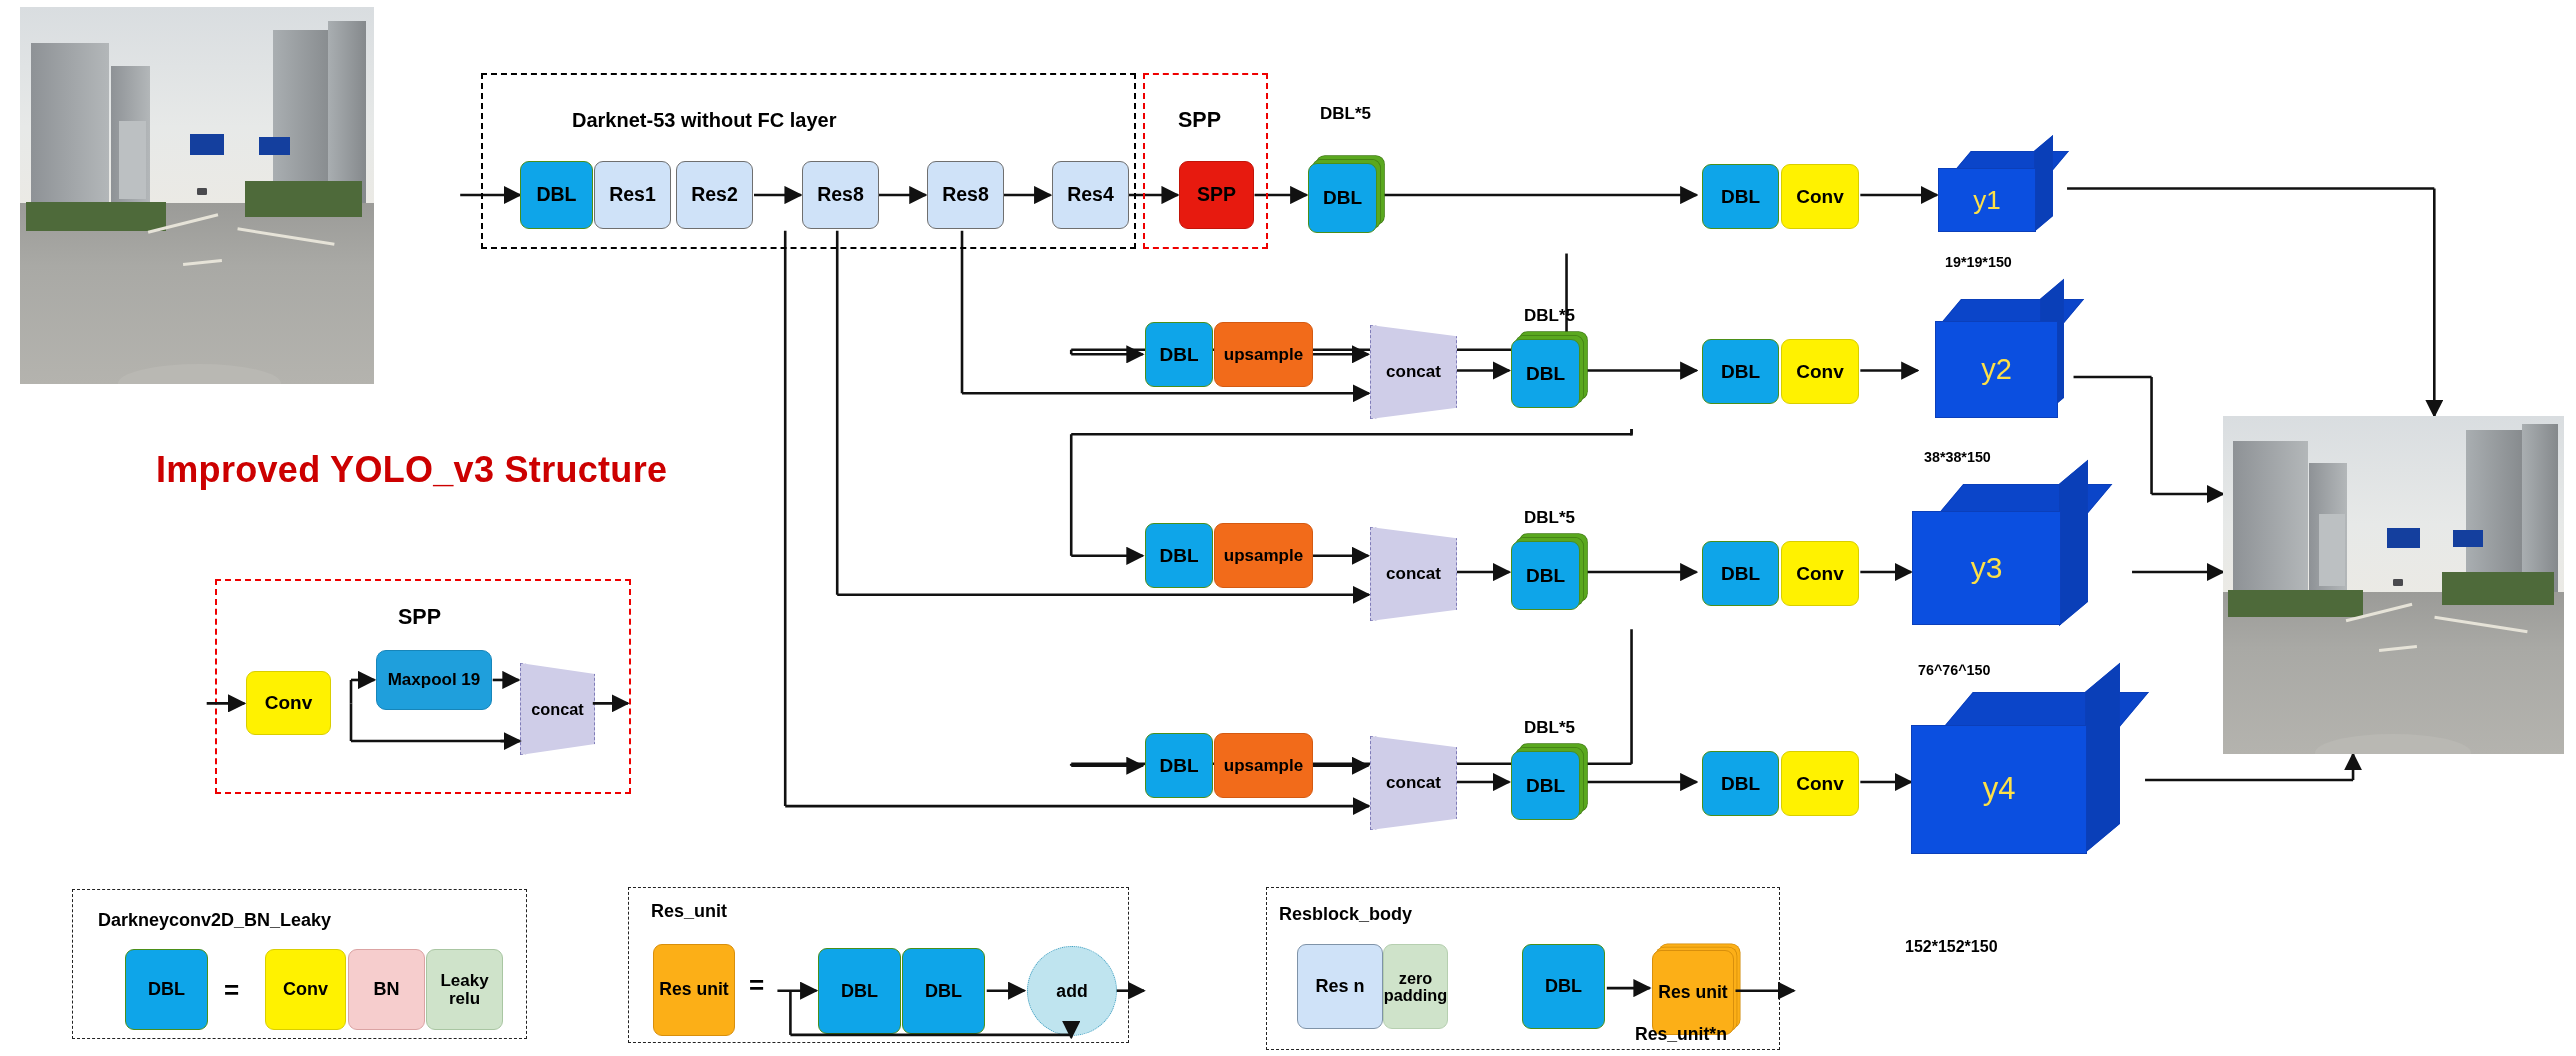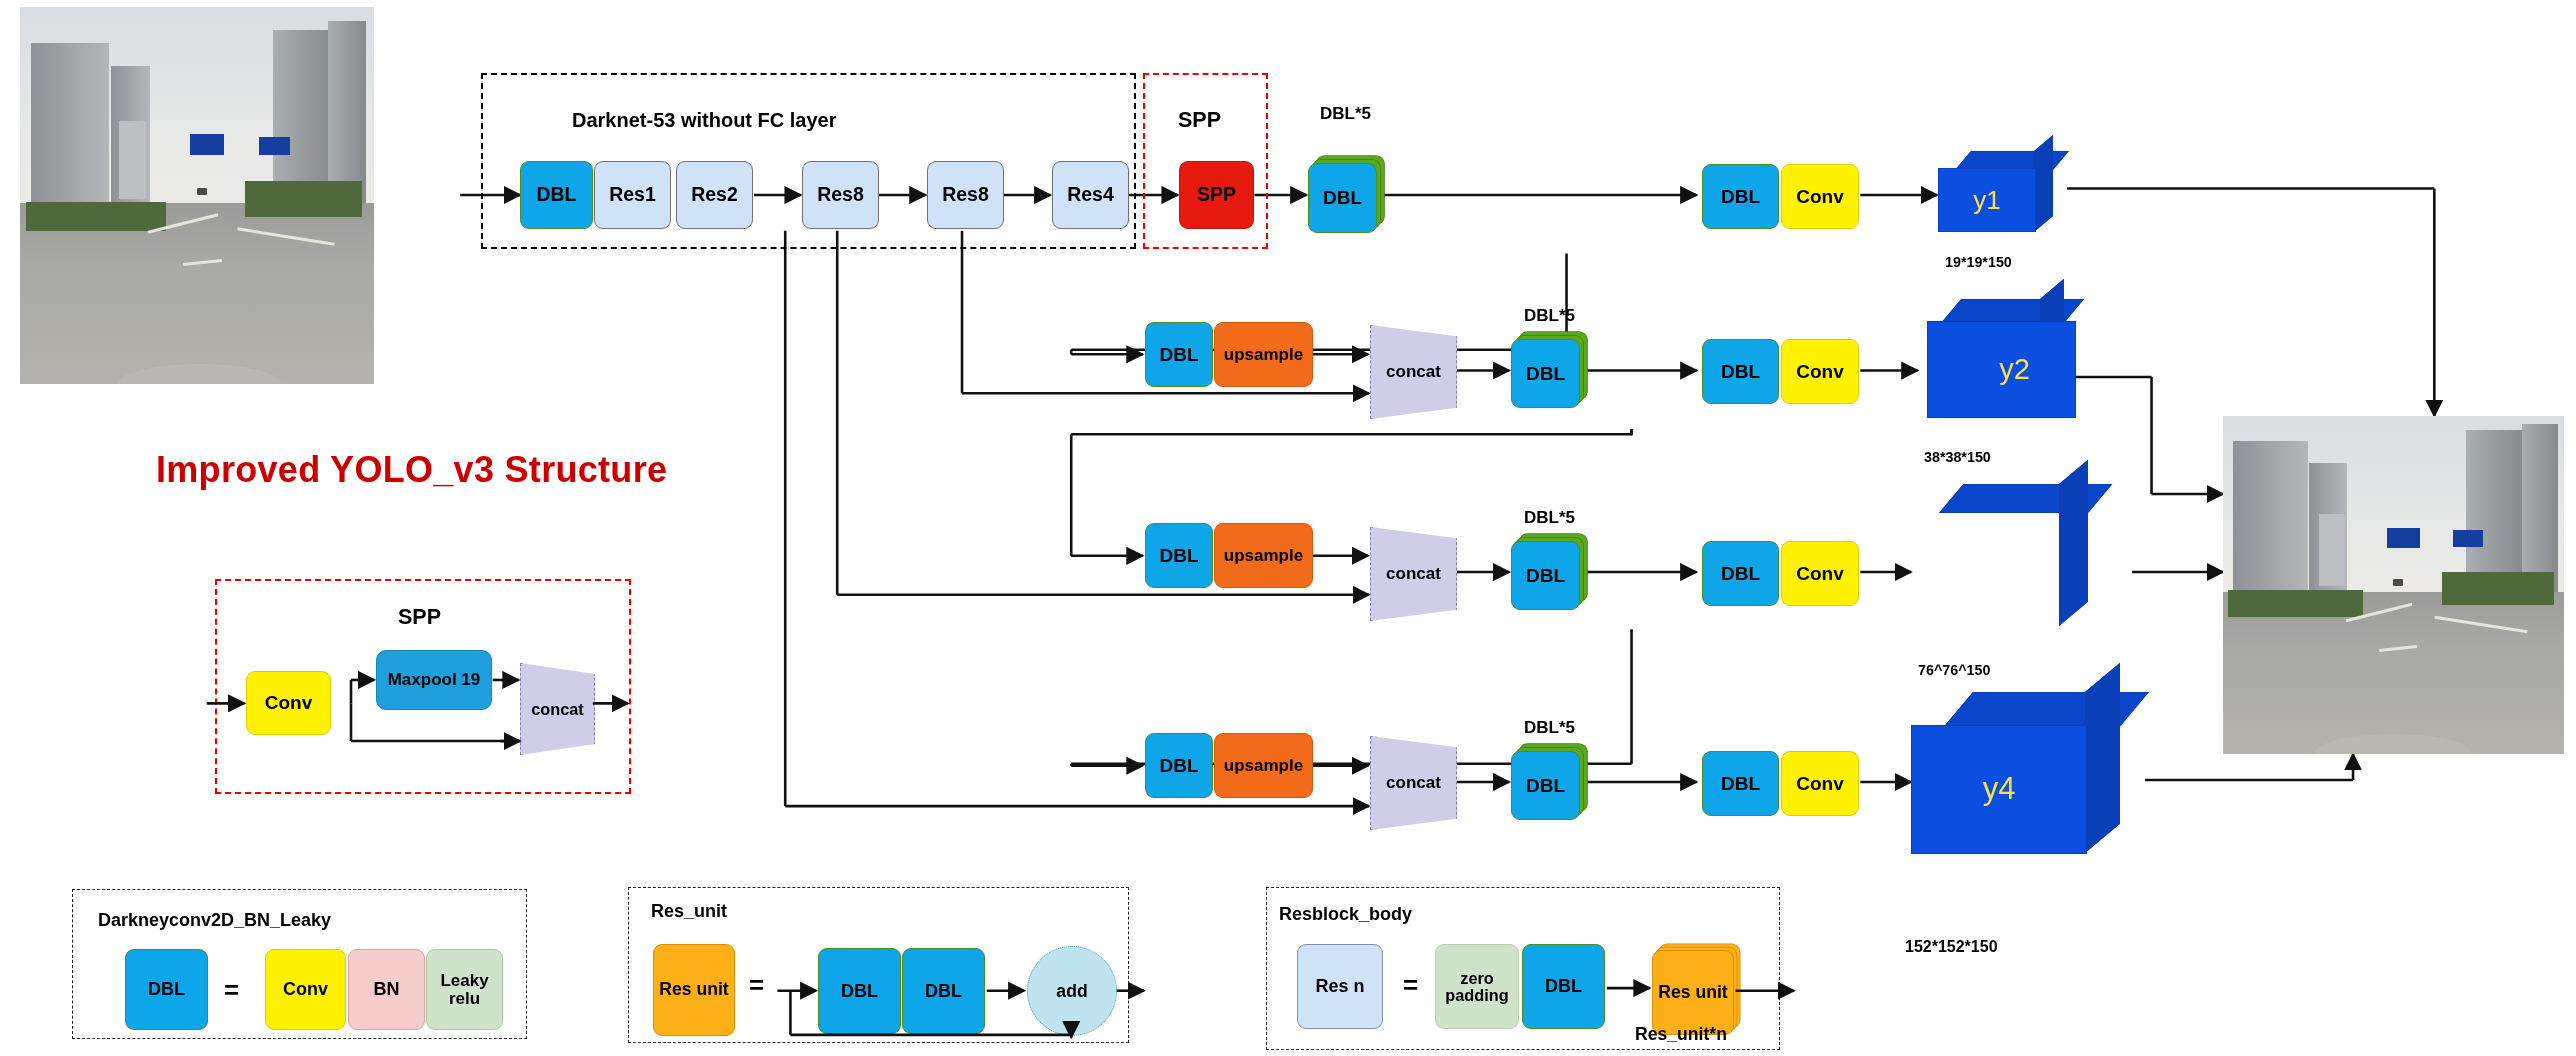--- a/index.html
+++ b/index.html
@@ -213,36 +213,37 @@
   <div class="concat" style="left:1370px;top:325px;width:85px;height:92px;font-size:17px;">concat</div>
   <div class="lbl" style="left:1524px;top:306px;font-size:17px;">DBL*5</div>
   <div class="node n-dbl stacked" style="left:1511px;top:339px;width:69px;height:69px;font-size:19px;">DBL</div>
   <div class="node n-dbl" style="left:1702px;top:339px;width:77px;height:65px;font-size:19px;">DBL</div>
   <div class="node n-conv" style="left:1781px;top:339px;width:78px;height:65px;font-size:19px;">Conv</div>
   <div class="cube" style="left:1919px;top:299px;width:156px;height:143px;">
     <div class="top" style="left:22px;top:0;width:121px;height:22px;
          transform:skewX(-40deg);transform-origin:left bottom;"></div>
     <div class="side" style="left:121px;top:0;width:22px;height:117px;
          transform:skewY(-40deg);transform-origin:left top;"></div>
-    <div class="face" style="left:8px;top:22px;width:121px;height:95px;font-size:29px;padding-left:26px;">y2</div>
+    <div class="face" style="left:16px;top:22px;width:121px;height:95px;font-size:29px;">y2</div>
   </div>
   <div class="lbl" style="left:1924px;top:449px;font-size:14.3px;">38*38*150</div>
 
   <div class="node n-dbl" style="left:1145px;top:523px;width:68px;height:65px;font-size:19px;">DBL</div>
   <div class="node n-ups" style="left:1214px;top:523px;width:99px;height:65px;font-size:17px;">upsample</div>
   <div class="concat" style="left:1370px;top:527px;width:85px;height:92px;font-size:17px;">concat</div>
   <div class="lbl" style="left:1524px;top:508px;font-size:17px;">DBL*5</div>
   <div class="node n-dbl stacked" style="left:1511px;top:541px;width:69px;height:69px;font-size:19px;">DBL</div>
   <div class="node n-dbl" style="left:1702px;top:541px;width:77px;height:65px;font-size:19px;">DBL</div>
   <div class="node n-conv" style="left:1781px;top:541px;width:78px;height:65px;font-size:19px;">Conv</div>
   <div class="cube" style="left:1912px;top:484px;width:189px;height:172px;">
     <div class="top" style="left:27px;top:0;width:147px;height:27px;
          transform:skewX(-40deg);transform-origin:left bottom;"></div>
     <div class="side" style="left:147px;top:0;width:27px;height:140px;
          transform:skewY(-40deg);transform-origin:left top;"></div>
+    <div class="face" style="left:0;top:27px;width:147px;height:112px;font-size:30px;">y3</div>
   </div>
   <div class="lbl" style="left:1918px;top:662px;font-size:14.3px;">76^76^150</div>
 
   <div class="node n-dbl" style="left:1145px;top:733px;width:68px;height:65px;font-size:19px;">DBL</div>
   <div class="node n-ups" style="left:1214px;top:733px;width:99px;height:65px;font-size:17px;">upsample</div>
   <div class="concat" style="left:1370px;top:736px;width:85px;height:92px;font-size:17px;">concat</div>
   <div class="lbl" style="left:1524px;top:718px;font-size:17px;">DBL*5</div>
   <div class="node n-dbl stacked" style="left:1511px;top:751px;width:69px;height:69px;font-size:19px;">DBL</div>
   <div class="node n-dbl" style="left:1702px;top:751px;width:77px;height:65px;font-size:19px;">DBL</div>
   <div class="node n-conv" style="left:1781px;top:751px;width:78px;height:65px;font-size:19px;">Conv</div>
@@ -318,21 +319,21 @@
       <path d="M1216,1592 L1648,1592" marker-end="none"></path>
       <path d="M1648,1592 L1648,1596"></path>
       <path d="M1718,1524 L1760,1524"></path>
     </g>
   </svg>
 
   <div class="frame frame-black-fine" style="left:1266px;top:887px;width:514px;height:163px;"></div>
   <div class="lbl" style="left:1279px;top:904px;font-size:18px;">Resblock_body</div>
   <div class="node n-resn" style="left:1297px;top:944px;width:86px;height:85px;font-size:18px;">Res n</div>
   <div class="eqsign" style="left:1403px;top:970px;font-size:26px;">=</div>
-  <div class="node n-zero" style="left:1435px;top:944px;width:84px;height:85px;font-size:16.3px;">zero padding</div>
+  <div class="node n-zero" style="left:1383px;top:944px;width:65px;height:85px;font-size:16.3px;">zero padding</div>
   <div class="node n-dbl" style="left:1522px;top:944px;width:83px;height:85px;font-size:18px;">DBL</div>
   <div class="node n-resunit stacked-or" style="left:1652px;top:950px;width:82px;height:85px;font-size:17.6px;
               flex-direction:column;">Res unit</div>
   <div class="lbl" style="left:1635px;top:1024px;font-size:17.6px;">Res_unit*n</div>
   <svg class="wires" viewBox="0 0 3963 1626" preserveAspectRatio="none">
     <g stroke="#111" stroke-width="4" fill="none" marker-end="url(#ar)">
       <path d="M2472,1520 L2538,1520"></path>
       <path d="M2670,1524 L2760,1524"></path>
     </g>
   </svg>

